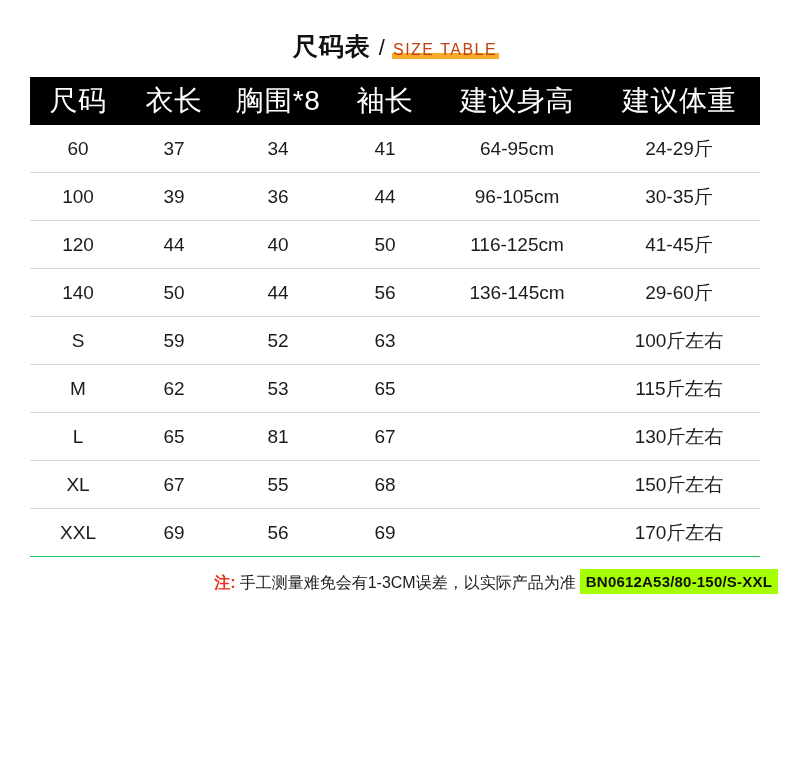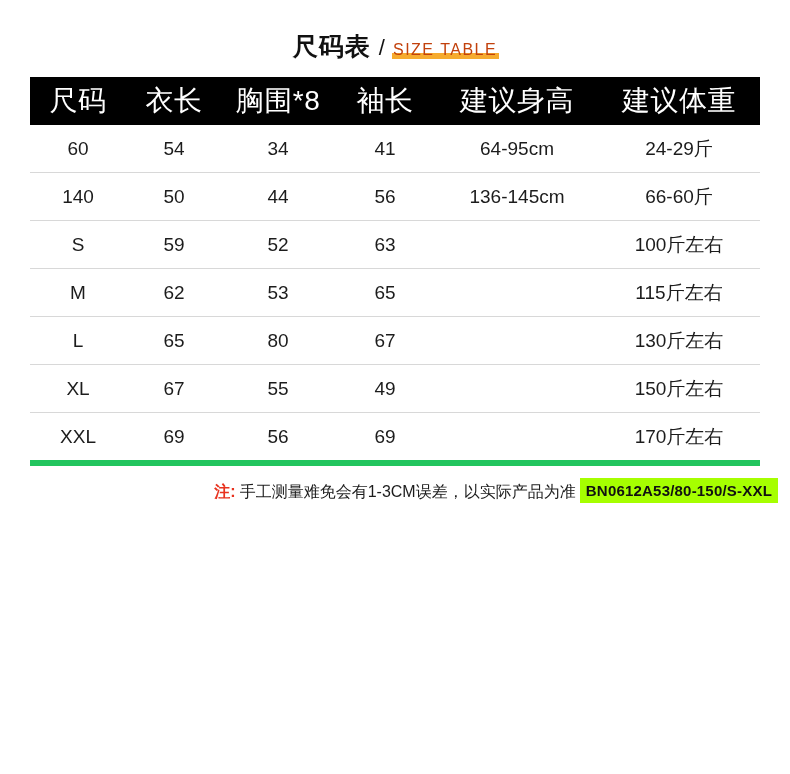--- a/index.html
+++ b/index.html
@@ -86,21 +86,21 @@
   }
   table.size-table td {
     height: 45px;
     text-align: center;
     font-size: 19px;
     color: #1c1c1c;
     border-bottom: 1px solid #d8d8d8;
     background: #ffffff;
   }
   table.size-table tbody tr:last-child td {
-    border-bottom: 6px solid #22c55e;
+    border-bottom: 1px solid #22c55e;
   }
   .col-size    { width: 96px; }
   .col-len     { width: 96px; }
   .col-bust    { width: 112px; }
   .col-sleeve  { width: 102px; }
   .col-height  { width: 162px; }
   .col-weight  { width: 162px; }
 
   
   .note-row {
@@ -162,63 +162,79 @@
           <th>衣长</th>
           <th>胸围*8</th>
           <th>袖长</th>
           <th>建议身高</th>
           <th>建议体重</th>
         </tr>
       </thead>
       <tbody>
         <tr>
           <td>60</td>
-          <td>54</td>
+          <td>37</td>
           <td>34</td>
           <td>41</td>
           <td>64-95cm</td>
           <td>24-29斤</td>
+        </tr>
+        <tr>
+          <td>100</td>
+          <td>39</td>
+          <td>36</td>
+          <td>44</td>
+          <td>96-105cm</td>
+          <td>30-35斤</td>
+        </tr>
+        <tr>
+          <td>120</td>
+          <td>44</td>
+          <td>40</td>
+          <td>50</td>
+          <td>116-125cm</td>
+          <td>41-45斤</td>
         </tr>
         <tr>
           <td>140</td>
           <td>50</td>
           <td>44</td>
           <td>56</td>
           <td>136-145cm</td>
-          <td>66-60斤</td>
+          <td>29-60斤</td>
         </tr>
         <tr>
           <td>S</td>
           <td>59</td>
           <td>52</td>
           <td>63</td>
           <td></td>
           <td>100斤左右</td>
         </tr>
         <tr>
           <td>M</td>
           <td>62</td>
           <td>53</td>
           <td>65</td>
           <td></td>
           <td>115斤左右</td>
         </tr>
         <tr>
           <td>L</td>
           <td>65</td>
-          <td>80</td>
+          <td>81</td>
           <td>67</td>
           <td></td>
           <td>130斤左右</td>
         </tr>
         <tr>
           <td>XL</td>
           <td>67</td>
           <td>55</td>
-          <td>49</td>
+          <td>68</td>
           <td></td>
           <td>150斤左右</td>
         </tr>
         <tr>
           <td>XXL</td>
           <td>69</td>
           <td>56</td>
           <td>69</td>
           <td></td>
           <td>170斤左右</td>

